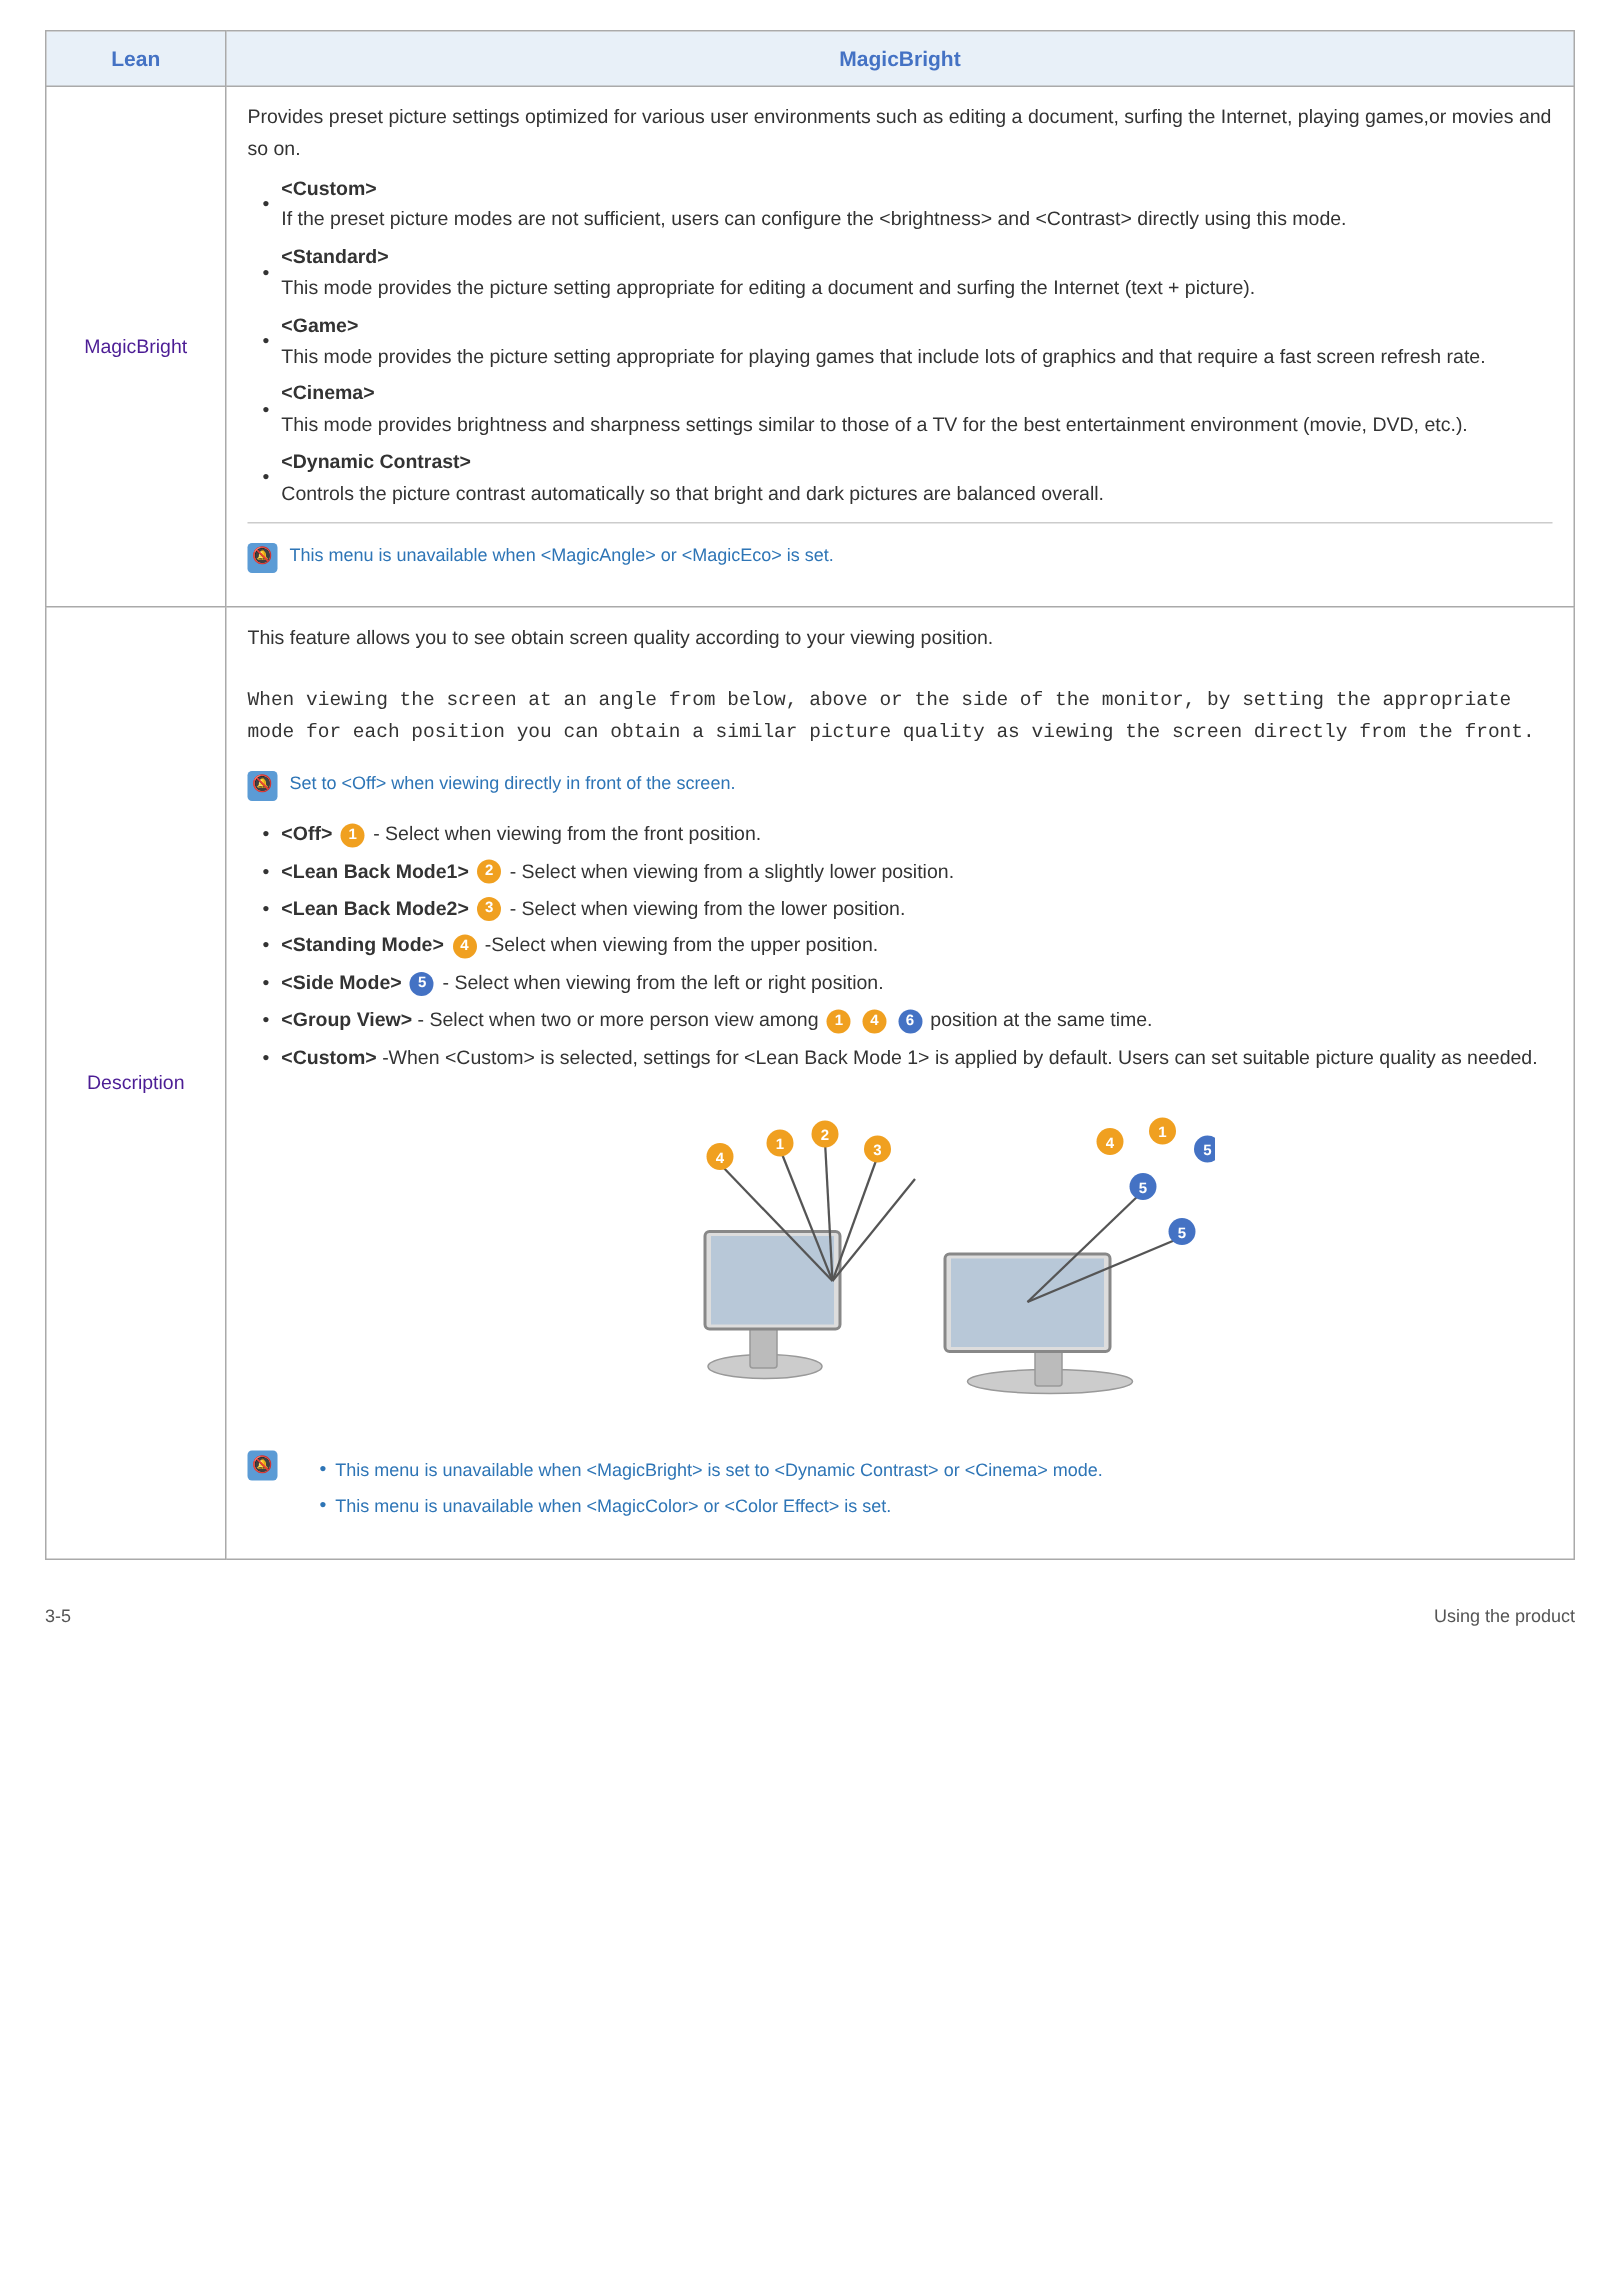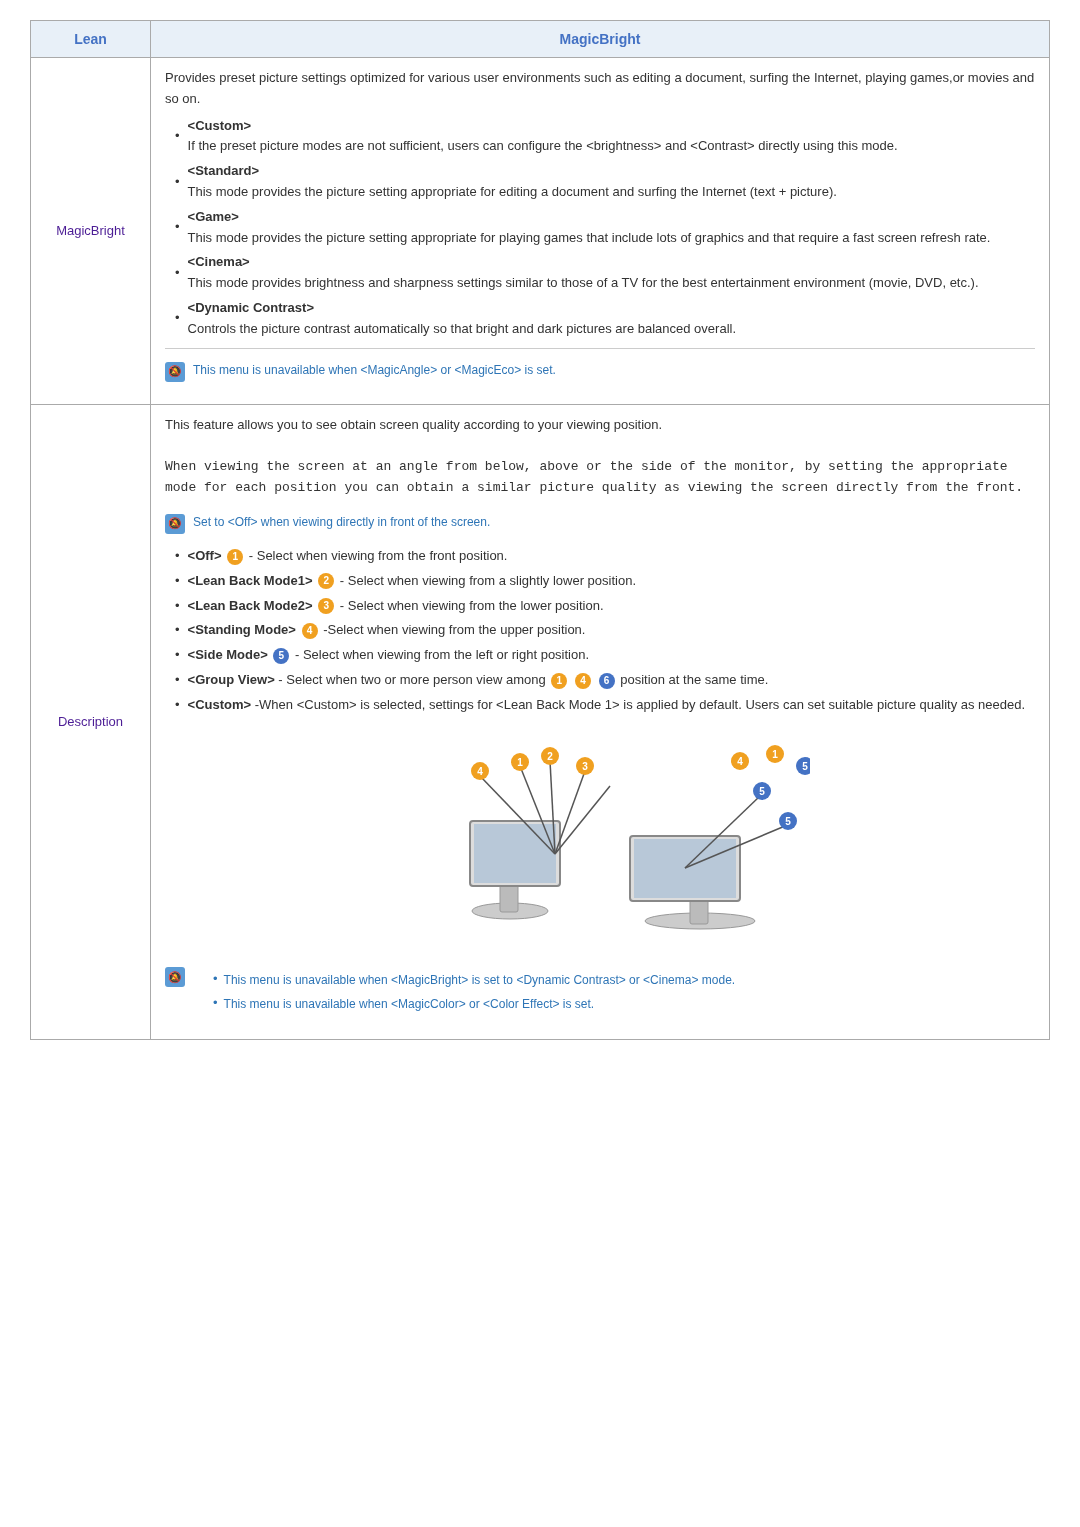--- a/index.html
+++ b/index.html
@@ -330,13 +330,17 @@
               <div class="note-bullet-item">
                 <span class="note-text">This menu is unavailable when &lt;MagicColor&gt; or &lt;Color Effect&gt; is set.</span>
               </div>
             </div>
           </div>
         </td>
       </tr>
     </tbody>
   </table>
 
+  <div class="footer-row">
+    <span>3-5</span>
+    <span>Using the product</span>
+  </div>
 </div>
 
 </body></html>

